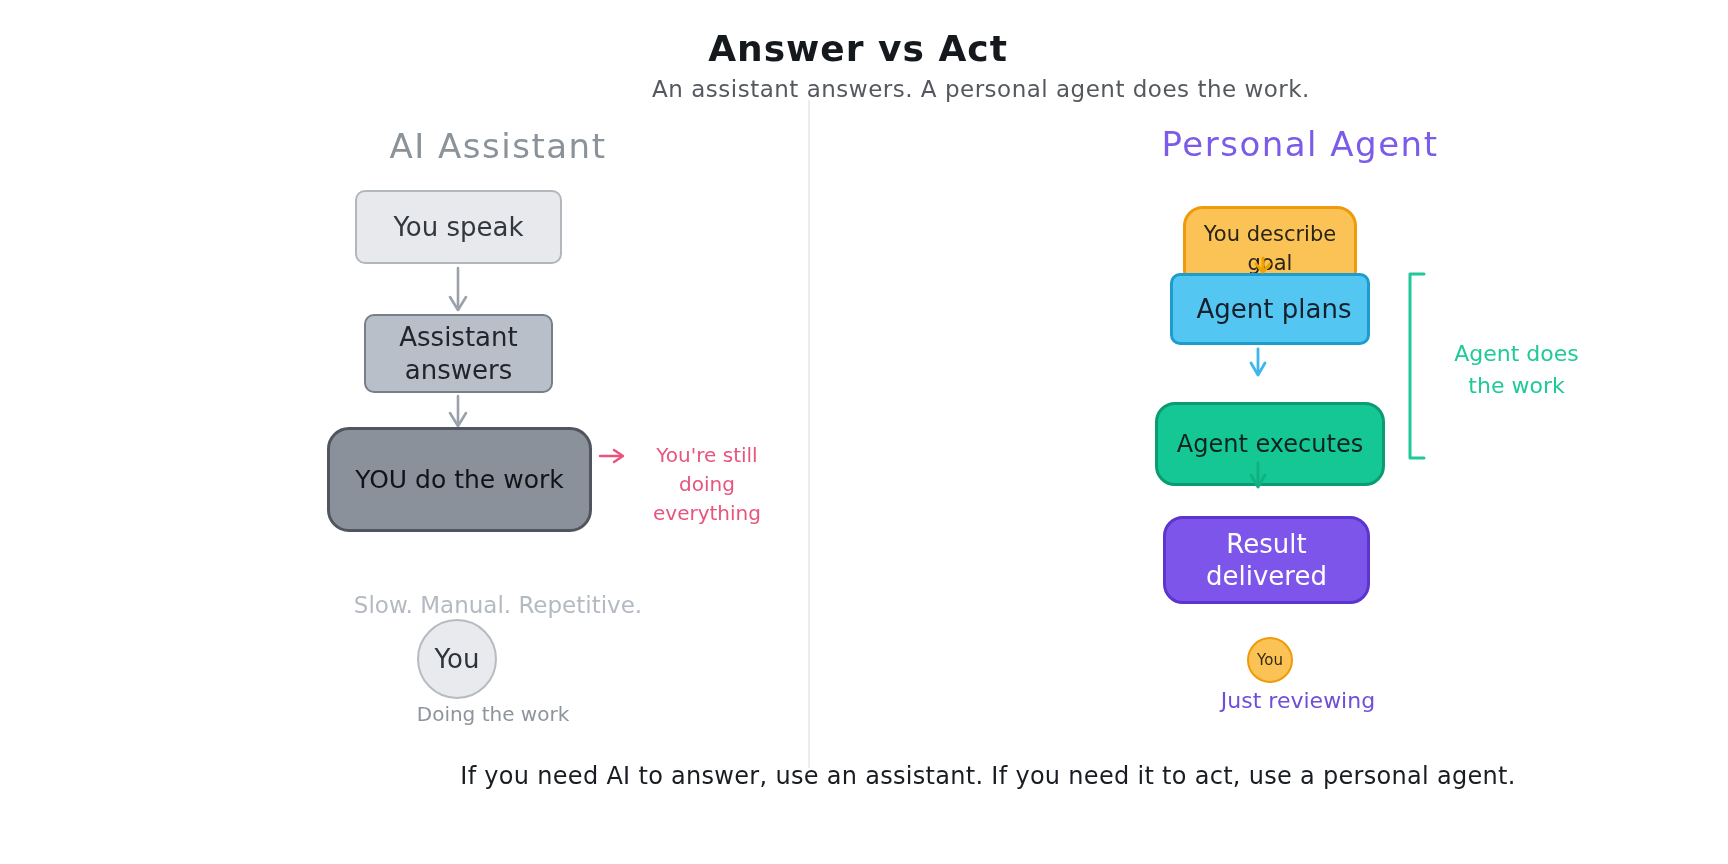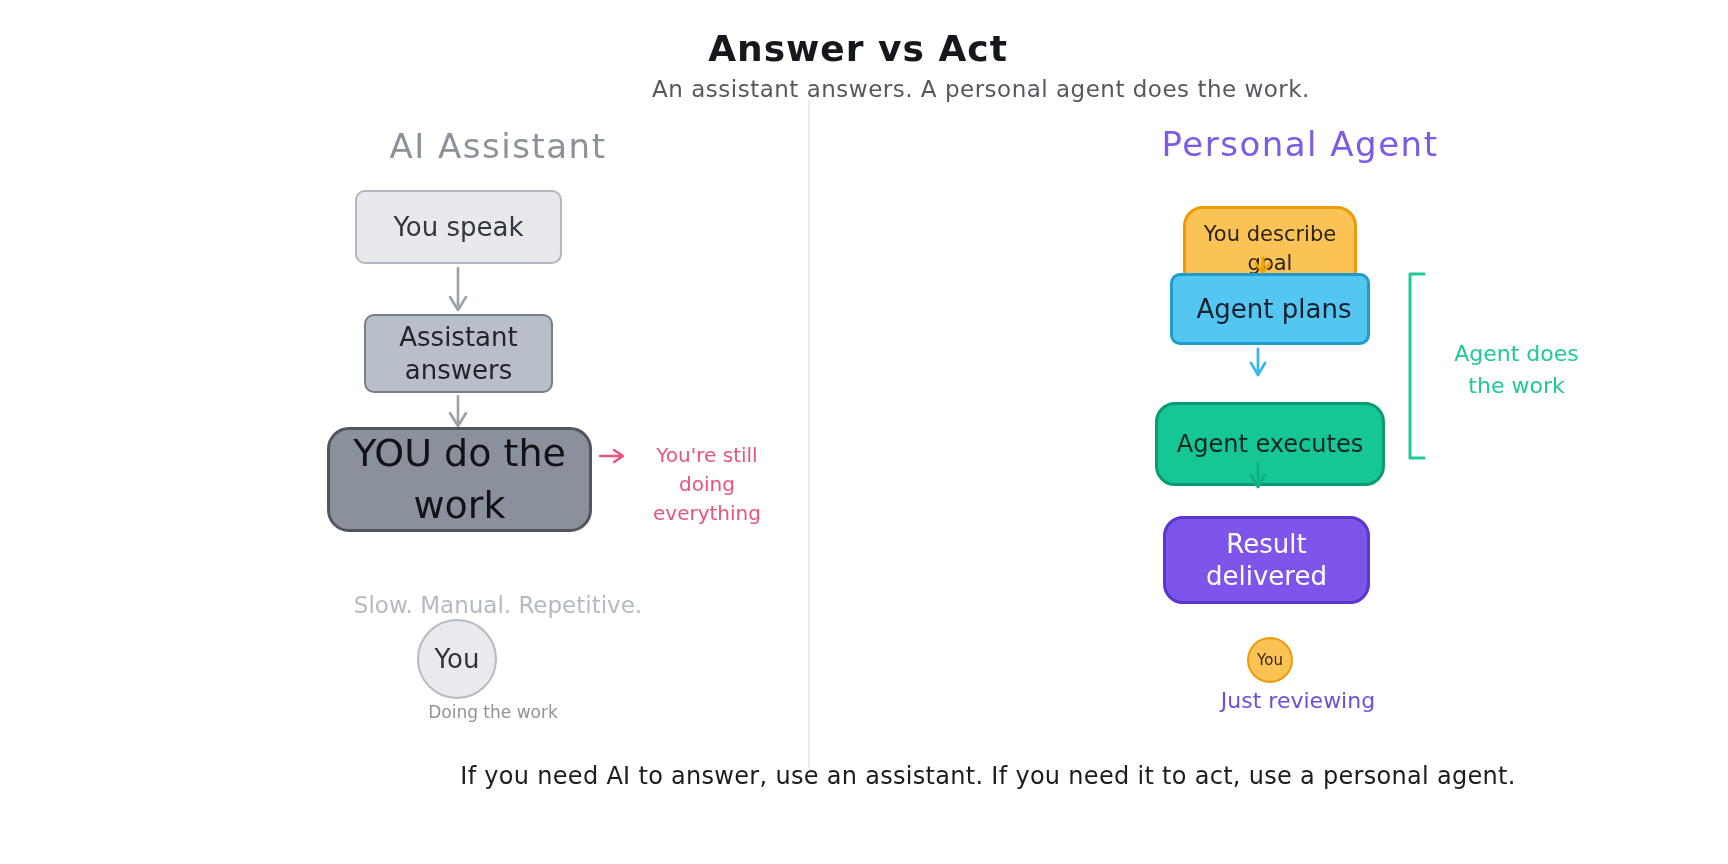--- a/index.html
+++ b/index.html
@@ -82,36 +82,36 @@
     <path d="M4,31 L12,44 L20,31" stroke-width="2.6"></path>
   </svg>
 
   <div class="abs box rounded-18" style="left: 364px; top: 314px; width: 189px; height: 79px; font-size: 26px; background-color: rgb(185, 191, 200); border-color: rgb(120, 127, 136); color: rgb(34, 38, 44);">Assistant answers</div>
 
   <svg class="abs" style="left: 446px; top: 394px; color: rgb(154, 161, 171);" width="24" height="34" viewBox="0 0 24 34">
     <path d="M12,2 V28" stroke-width="2.6"></path>
     <path d="M4,19 L12,32 L20,19" stroke-width="2.6"></path>
   </svg>
 
-  <div class="abs box" style="left: 327px; top: 427px; width: 265px; height: 105px; font-size: 38px; border-radius: 22px; border-width: 3px; line-height: 1.35; background-color: rgb(138, 145, 155); border-color: rgb(81, 86, 94); color: rgb(16, 19, 24);">YOU do the work</div>
+  <div class="abs box" style="left: 327px; top: 427px; width: 265px; height: 105px; font-size: 25px; border-radius: 22px; border-width: 3px; line-height: 1.35; background-color: rgb(138, 145, 155); border-color: rgb(81, 86, 94); color: rgb(16, 19, 24);">YOU do the work</div>
 
   <svg class="abs" style="left: 598px; top: 447px; color: rgb(232, 84, 125);" width="28" height="18" viewBox="0 0 28 18">
     <path d="M2,9 H23" stroke-width="2.4"></path>
     <path d="M16,3 L25,9 L16,15" stroke-width="2.4"></path>
   </svg>
   <div class="abs note" style="left: 628px; top: 441px; width: 158px; font-size: 20px; color: rgb(232, 84, 125);">
     <div>You're still</div>
     <div>doing everything</div>
   </div>
 
   <div class="abs center-x caption" style="left: 498px; top: 592px; font-size: 23px; color: rgb(179, 186, 193);">Slow. Manual. Repetitive.</div>
 
   <div class="abs circle" style="left: 417px; top: 619px; width: 80px; height: 80px; border-width: 2.5px; font-size: 26px; background-color: rgb(232, 234, 237); border-color: rgb(182, 187, 194); color: rgb(47, 52, 58);">You</div>
 
-  <div class="abs center-x caption" style="left: 493px; top: 702px; font-size: 17px; color: rgb(141, 148, 156);">Doing the work</div>
+  <div class="abs center-x caption" style="left: 493px; top: 702px; font-size: 20px; color: rgb(141, 148, 156);">Doing the work</div>
 
   <div class="abs center-x col-heading" style="left: 1300px; top: 114px; color: rgb(123, 91, 232);">Personal Agent</div>
 
   <div class="abs box rounded-20" style="left: 1183px; top: 180px; width: 174px; height: 85px; font-size: 21px; line-height: 1.35; background-color: rgb(251, 195, 85); border-color: rgb(239, 155, 9); color: rgb(42, 36, 23);">You describe goal</div>
 
   <svg class="abs" style="left: 1252px; top: 257px; z-index: 2; color: rgb(240, 160, 0);" width="22" height="18" viewBox="0 0 22 18">
     <path d="M11,1 V12" stroke-width="3"></path>
     <path d="M4,7 L11,15 L18,7" stroke-width="3"></path>
   </svg>
 

